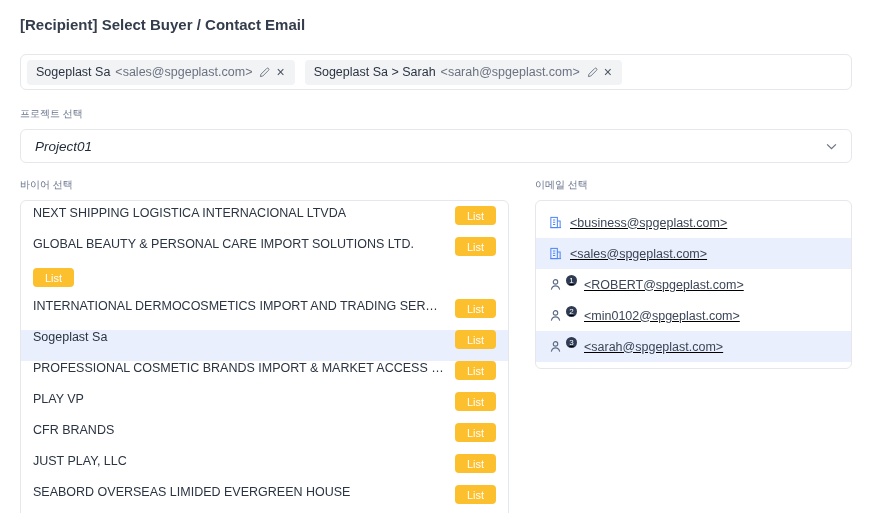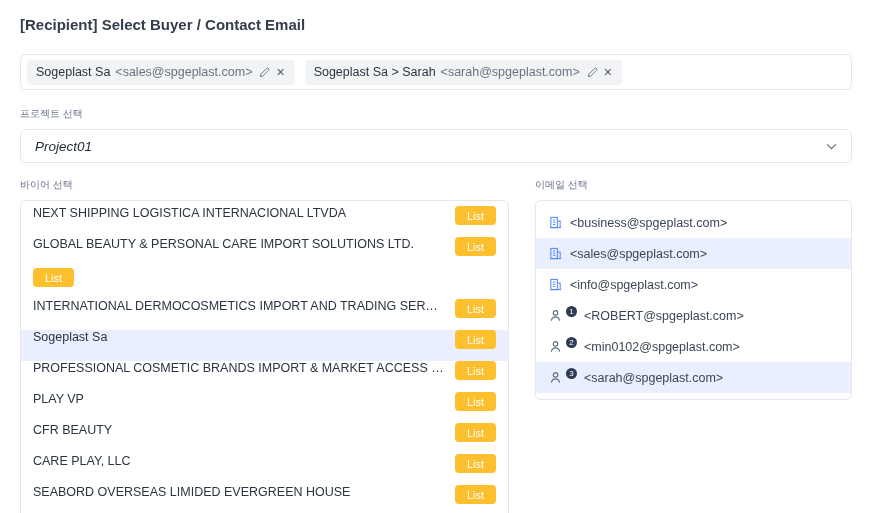--- a/index.html
+++ b/index.html
@@ -35,21 +35,21 @@
     display:flex;align-items:center;justify-content:space-between;
     padding:0 14px;font-size:13.5px;color:#1f2937;cursor:pointer;margin-bottom:15px;font-style:italic;}
   .chevron{display:inline-flex;color:#6b7280;}
 
   .columns{display:flex;gap:26px;}
   .col-left{flex:0 0 489px;min-width:0;}
   .col-right{flex:1;min-width:0;}
 
   .list-box{border:1px solid var(--border);border-radius:6px;padding:5px 0;}
   .buyer-box{height:340px;overflow:hidden;}
-  .email-box{padding:6px 0;}
+  .email-box{padding:6px 0;text-decoration:underline;}
 
   .buyer-row{height:31px;display:flex;justify-content:space-between;
     padding:0 12px;cursor:pointer;}
   .buyer-row.selected{background:var(--row-highlight);}
   .buyer-name{font-size:12.5px;color:var(--text-dark);white-space:nowrap;
     overflow:hidden;text-overflow:ellipsis;padding-right:10px;}
   .list-btn{flex:0 0 auto;background:var(--list-button);color:#fff;border:none;
     border-radius:4px;font-size:11px;height:19px;padding:0 12px;cursor:pointer;
     font-family:inherit;}
 
@@ -130,25 +130,25 @@
         </div>
         <div class="buyer-row">
           <span class="buyer-name">PROFESSIONAL COSMETIC BRANDS IMPORT &amp; MARKET ACCESS GRO...</span>
           <button class="list-btn">List</button>
         </div>
         <div class="buyer-row">
           <span class="buyer-name">PLAY VP</span>
           <button class="list-btn">List</button>
         </div>
         <div class="buyer-row">
-          <span class="buyer-name">CFR BEAUTY</span>
-          <button class="list-btn">List</button>
-        </div>
-        <div class="buyer-row">
-          <span class="buyer-name">CARE PLAY, LLC</span>
+          <span class="buyer-name">CFR BRANDS</span>
+          <button class="list-btn">List</button>
+        </div>
+        <div class="buyer-row">
+          <span class="buyer-name">JUST PLAY, LLC</span>
           <button class="list-btn">List</button>
         </div>
         <div class="buyer-row">
           <span class="buyer-name">SEABORD OVERSEAS LIMIDED EVERGREEN HOUSE</span>
           <button class="list-btn">List</button>
         </div>
 
       </div>
     </div>
 
@@ -173,31 +173,20 @@
             <svg width="13" height="13" viewBox="0 0 14 14" fill="none" stroke="currentColor" stroke-width="1.1">
               <rect x="2" y="1.5" width="7" height="11"></rect>
                 <path d="M9 5.5h3v7"></path>
                 <path d="M1.5 12.5h11.5"></path>
               <path d="M4.3 4.2h2.4M4.3 6.7h2.4M4.3 9.2h2.4"></path>
             </svg>
           </span>
           <span>&lt;sales@spgeplast.com&gt;</span>
         </div>
 
-        <div class="email-row">
-          <span class="b-icon">
-            <svg width="13" height="13" viewBox="0 0 14 14" fill="none" stroke="currentColor" stroke-width="1.1">
-              <rect x="2" y="1.5" width="7" height="11"></rect>
-                <path d="M9 5.5h3v7"></path>
-                <path d="M1.5 12.5h11.5"></path>
-              <path d="M4.3 4.2h2.4M4.3 6.7h2.4M4.3 9.2h2.4"></path>
-            </svg>
-          </span>
-          <span>&lt;info@spgeplast.com&gt;</span>
-        </div>
 
         <div class="email-row">
           <span class="p-icon">
             <svg width="13" height="13" viewBox="0 0 14 14" fill="none" stroke="currentColor" stroke-width="1.2">
               <circle cx="7" cy="4.2" r="2.4"></circle>
                 <path d="M2.5 12.5c.7-2.7 2.4-4 4.5-4s3.8 1.3 4.5 4"></path>
             </svg>
           </span>
           <span class="num-badge">1</span>
           <span>&lt;ROBERT@spgeplast.com&gt;</span>

